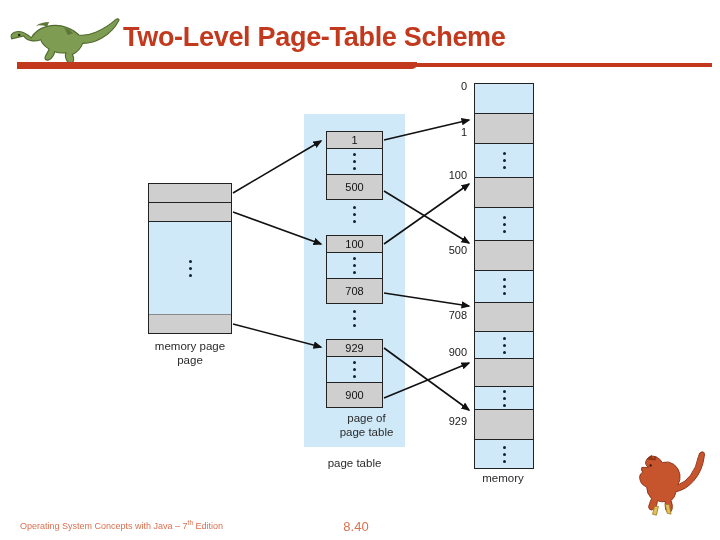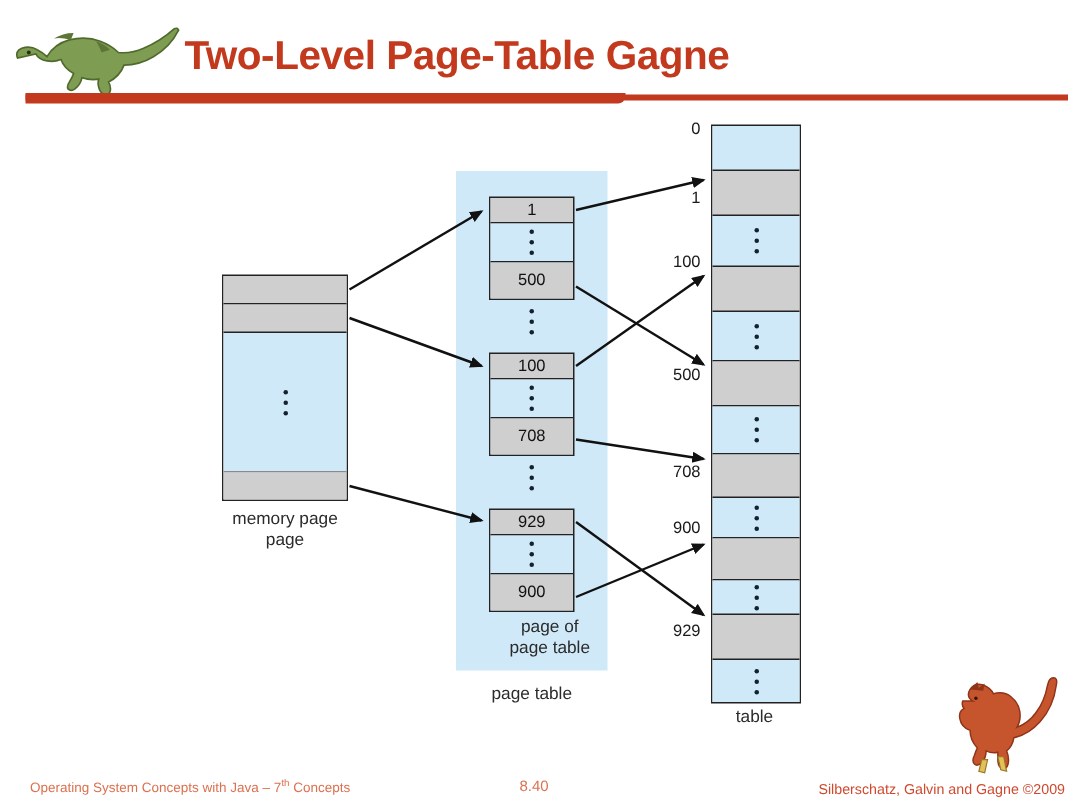--- a/index.html
+++ b/index.html
@@ -46,35 +46,35 @@
   .mcell{border-bottom:1px solid #222;display:flex;align-items:center;justify-content:center;box-sizing:border-box;}
   .mcell:last-child{border-bottom:none;}
   .memlabel{position:absolute;right:253px;width:40px;text-align:right;font-size:11px;color:#1a1a1a;line-height:12px;}
 
   
   .arrows{position:absolute;left:0;top:0;width:720px;height:540px;pointer-events:none;}
 
   
   .footer-left{position:absolute;left:20px;top:519px;font-size:9px;color:#DB7150;white-space:nowrap;}
   .footer-left sup{font-size:6.5px;}
-  .footer-page{position:absolute;left:330px;top:519px;width:52px;text-align:center;font-size:10px;color:#DB7150;}
+  .footer-page{position:absolute;left:330px;top:519px;width:52px;text-align:center;font-size:13px;color:#DB7150;}
   .footer-credit{position:absolute;right:10px;top:521px;font-size:9.5px;color:#D0492E;white-space:nowrap;}
 </style>
 </head>
 <body>
 
 <div class="slide">
 
   <svg class="logo-green" viewBox="0 0 120 60">
     <path fill="#7f9d52" stroke="#4f6a2c" stroke-width="1.2" d="M4,34 q-2,-5 3,-7 q6,-2 11,1 q4,2 7,5 q5,-9 16,-12 q12,-3 22,1 q8,3 13,8 q9,1 18,-3 q12,-5 22,-14 q2,-1 3,1 q-6,12 -18,19 q-10,6 -21,6 q-3,8 -11,12 q2,4 1,7 q-1,3 -4,2 q-3,-1 -4,-5 q-1,-3 0,-6 q-6,1 -12,-1 q-1,5 -5,8 q-3,2 -5,0 q-1,-2 1,-5 q2,-3 3,-6 q-7,-4 -9,-10 q-5,2 -10,1 q-6,-1 -8,-5 z"></path>
     <path fill="#5d7638" d="M30,20 q6,-4 14,-4 l-2,5 q-7,-2 -12,-1 z M60,22 q6,2 10,6 l-6,2 q-2,-5 -4,-8 z"></path>
     <circle cx="12" cy="30" r="1.4" fill="#25310f"></circle>
   </svg>
 
-  <h1 class="title">Two-Level Page-Table Gagne</h1>
+  <h1 class="title">Two-Level Page-Table Scheme</h1>
   <div class="rule-thin"></div>
   <div class="rule-thick"></div>
 
   <div>
 
     <div class="panel"></div>
 
     <div class="outer-table">
       <div class="r1 gray"></div>
       <div class="r2 gray"></div>
@@ -213,21 +213,21 @@
     </div>
 
     <span class="memlabel" style="top:80px;">0</span>
     <span class="memlabel" style="top:126px;">1</span>
     <span class="memlabel" style="top:169px;">100</span>
     <span class="memlabel" style="top:244px;">500</span>
     <span class="memlabel" style="top:309px;">708</span>
     <span class="memlabel" style="top:346px;">900</span>
     <span class="memlabel" style="top:415px;">929</span>
 
-    <div class="caption" style="left:474px;top:472px;width:58px;">table</div>
+    <div class="caption" style="left:474px;top:472px;width:58px;">memory</div>
 
     <svg class="arrows" viewBox="0 0 720 540">
       <defs>
         <marker id="ah" markerWidth="10" markerHeight="9" refX="7.5" refY="3.75" orient="auto" markerUnits="userSpaceOnUse">
           <path d="M0,0 L9,3.75 L0,7.5 z" fill="#111"></path>
         </marker>
       </defs>
       <g stroke="#111" stroke-width="1.6" fill="none">
         <line x1="233" y1="193" x2="321" y2="141" marker-end="url(#ah)"></line>
         <line x1="233" y1="212" x2="321" y2="244" marker-end="url(#ah)"></line>
@@ -243,18 +243,17 @@
   </div>
 
   <svg class="logo-red" viewBox="0 0 80 80">
     <path fill="#C6552E" stroke="#8f3418" stroke-width="1" d="M14,24 q-5,-3 -2,-8 q3,-5 9,-3 q5,2 7,6 q7,-2 12,2 q5,4 6,10 q1,6 -2,11 q8,-3 13,-10 q6,-8 8,-19 q1,-5 4,-5 q3,0 2,5 q-2,15 -11,25 q-8,9 -18,11 q-1,6 -5,9 q2,5 1,9 q-1,4 -4,3 q-3,-1 -3,-6 l0,-5 q-4,1 -8,-1 q0,5 -3,8 q-3,3 -5,1 q-2,-2 0,-6 q1,-3 2,-5 q-5,-5 -5,-12 q-6,-2 -7,-8 q-1,-5 3,-7 q-2,-2 -1,-5 z"></path>
     <path fill="#E2C15A" stroke="#9a7722" stroke-width="0.8" d="M31,62 l2,9 l4,1 l-2,-10 z M20,64 l-2,8 l4,1 l2,-9 z"></path>
     <path fill="#8f3418" d="M12,16 l5,-5 l1,4 l4,-3 l-1,5 z"></path>
     <circle cx="16" cy="22" r="1.2" fill="#3a1608"></circle>
   </svg>
 
   <div class="footer-left">
-    <span>Operating System Concepts with Java – 7</span><sup>th</sup><span> Concepts</span>
+    <span>Operating System Concepts with Java – 7</span><sup>th</sup><span> Edition</span>
   </div>
   <div class="footer-page">8.40</div>
-  <div class="footer-credit">Silberschatz, Galvin and Gagne ©2009</div>
 
 </div>
 
 </body></html>

